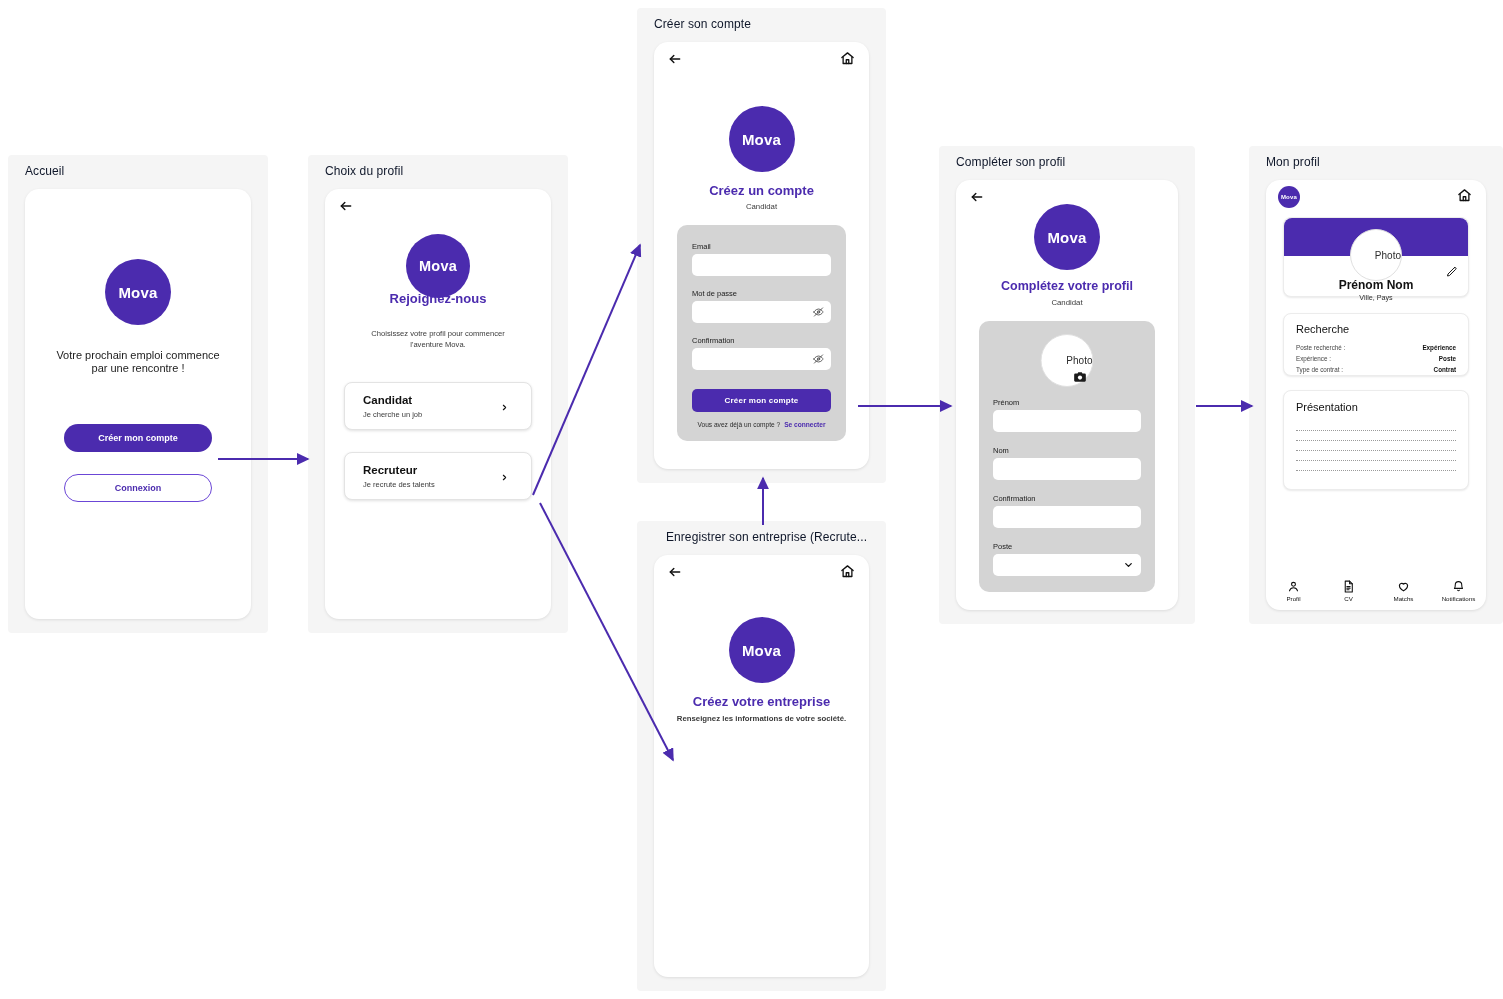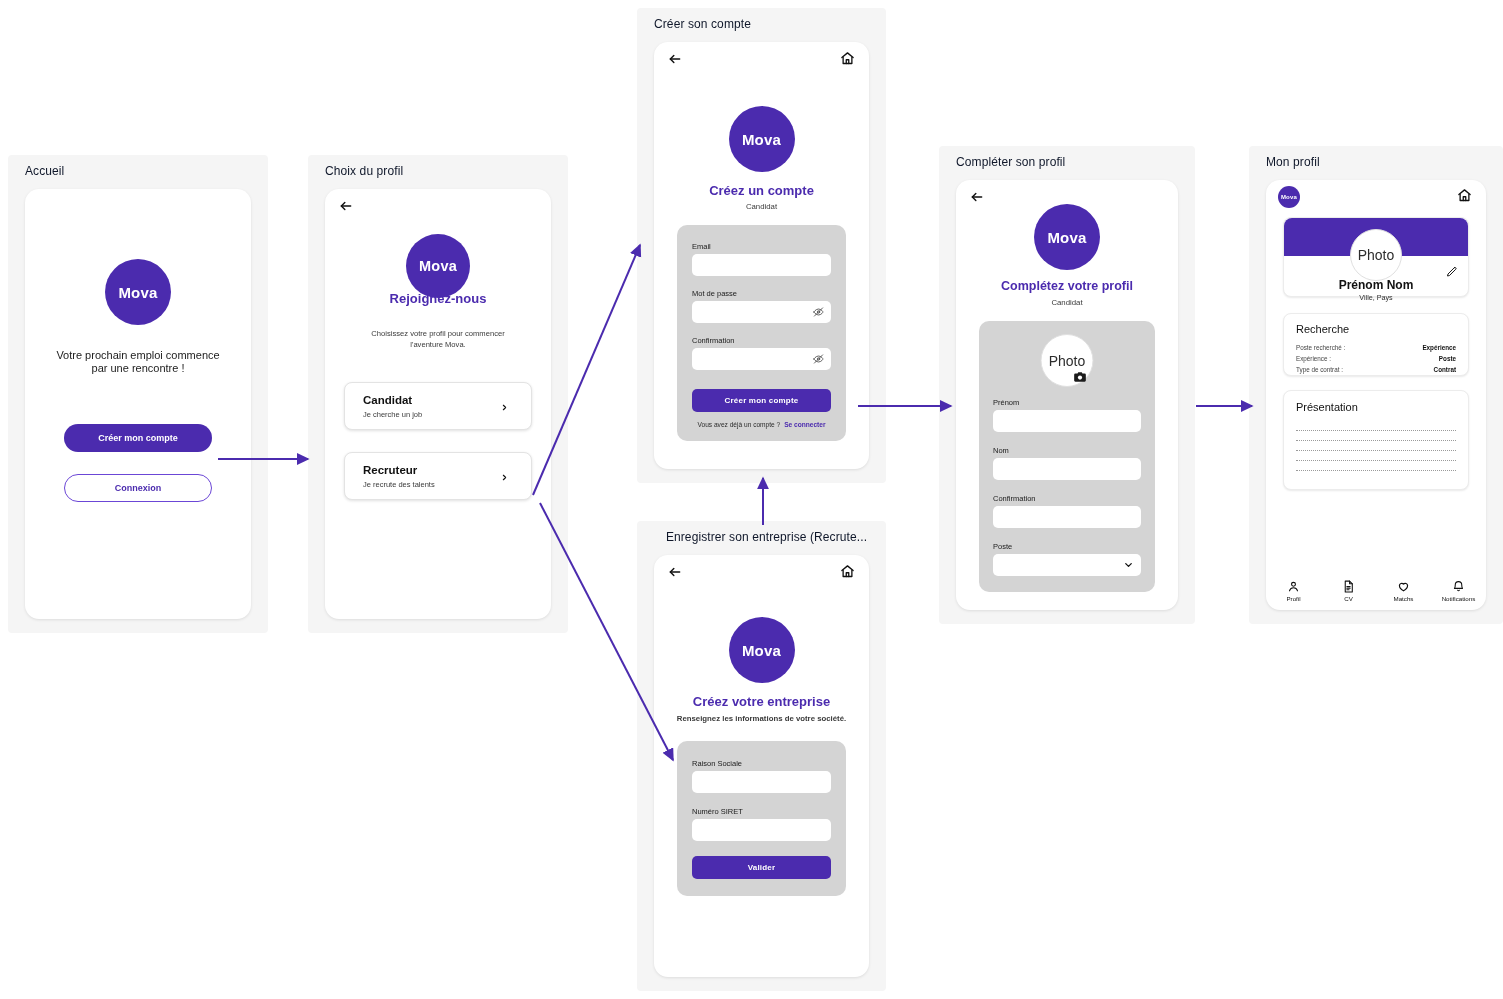--- a/index.html
+++ b/index.html
@@ -77,22 +77,22 @@
 
   
   .card {
     position: absolute; left: 17px; right: 17px;
     background: #fff; border: 1px solid #ececec; border-radius: 8px;
     box-shadow: 0 1px 2px rgba(0,0,0,.09);
   }
   .banner { position: absolute; left: 0; right: 0; top: 0; height: 38px; background: #4B2BAE; }
   .photo-circle {
     border-radius: 50%; background: #fff; border: 1px solid #e0e0e0;
-    display: flex; align-items: center; justify-content: center;
-    font-size: 14px; color: #2c2c2c;
+    display: flex; align-items: center; justify-content: flex-end;
+    font-size: 10px; color: #2c2c2c;
   }
   .card-h { font-size: 11px; font-weight: normal; color: #111; }
   .kv { display: flex; justify-content: space-between; align-items: baseline; font-size: 6.3px; margin-top: 4px; }
   .kv .k { color: #444; }
   .kv .v { color: #111; font-weight: bold; }
   .dotline { border-top: 1px dotted #9a9a9a; height: 0; margin-top: 9px; }
 
   .tabbar { position: absolute; left: 0; right: 0; bottom: 6px; display: flex; }
   .tab { flex: 1; display: flex; flex-direction: column; align-items: center; gap: 2px; }
   .tab-lbl { font-size: 6.2px; color: #111; }
@@ -211,31 +211,20 @@
         <svg class="home-ic" viewBox="0 0 24 24" fill="none" stroke="#111" stroke-width="2.1" stroke-linecap="round" stroke-linejoin="round">
           <path d="M3 10.5L12 3l9 7.5"></path>
             <path d="M5 10v10h14V10"></path>
             <path d="M10 20v-6h4v6"></path>
           </svg>
       </div>
       <div class="logo" style="position:absolute; left:50%; transform:translateX(-50%); top:62px; width:66px; height:66px; font-size:15px;">Mova</div>
       <div class="h-title" style="position:absolute; left:0; right:0; top:139px; font-size:13px;">Créez votre entreprise</div>
       <div class="h-sub" style="position:absolute; left:0; right:0; top:159px; font-size:7.8px; font-weight:bold;">Renseignez les informations de votre société.</div>
 
-      <div class="panel" style="position:absolute; left:23px; right:23px; top:186px; height:155px;">
-        <div style="position:absolute; left:15px; right:15px; top:18px;">
-          <div class="fld-label">Raison Sociale</div>
-          <div class="fld-box"></div>
-        </div>
-        <div style="position:absolute; left:15px; right:15px; top:66px;">
-          <div class="fld-label">Numéro SIRET</div>
-          <div class="fld-box"></div>
-        </div>
-        <div class="btn-primary" style="position:absolute; left:15px; right:15px; top:115px; height:23px;">Valider</div>
-      </div>
     </div>
   </div>
 
   <div class="frame" style="left:939px; top:146px; width:256px; height:478px;">
     <div class="frame-title">Compléter son profil</div>
     <div class="phone" style="top:34px; height:430px;">
       <div class="topbar">
         <svg class="back-ic" viewBox="0 0 24 24" fill="none" stroke="#111" stroke-width="2.4" stroke-linecap="round" stroke-linejoin="round">
           <path d="M20 12H4"></path>
             <path d="M10 6l-6 6 6 6"></path>

